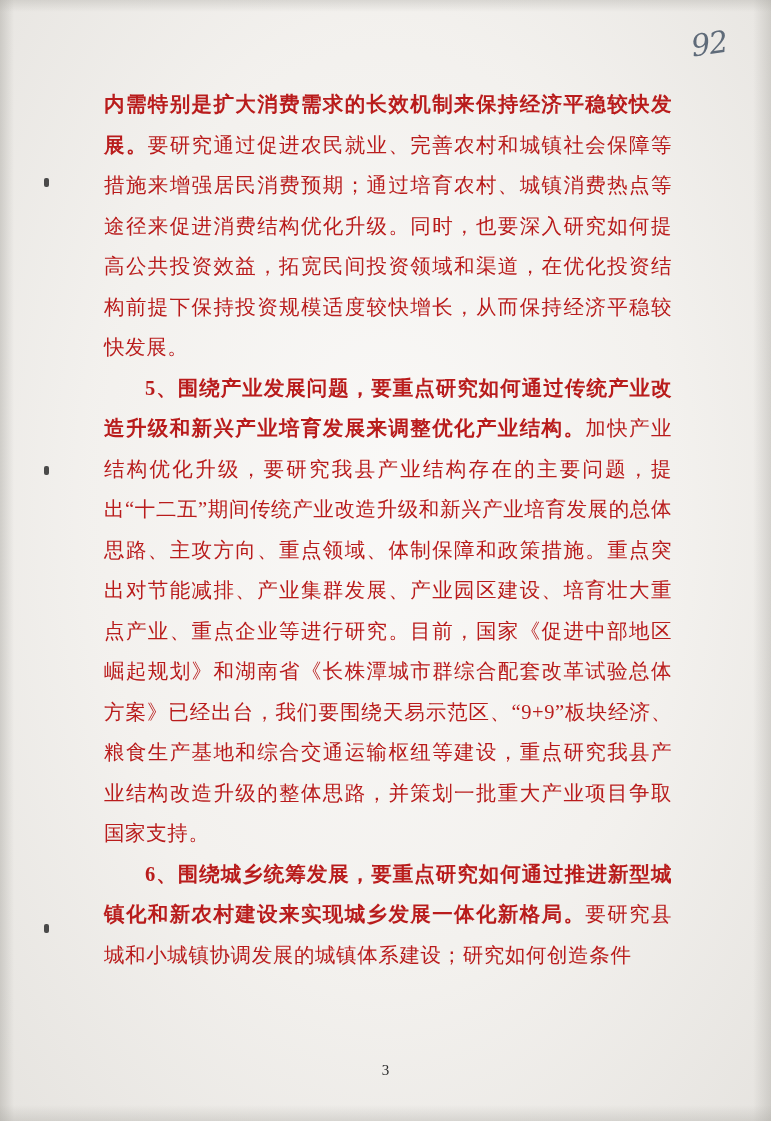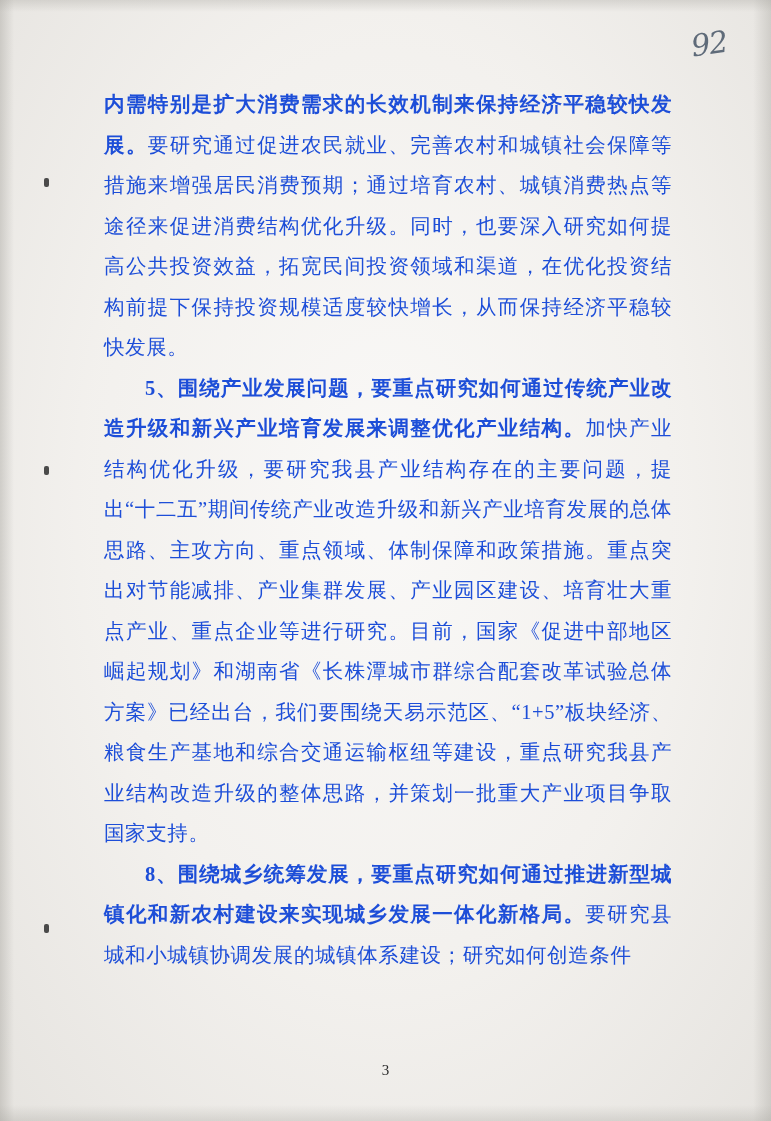--- a/index.html
+++ b/index.html
@@ -79,21 +79,21 @@
   .punch.p1 { top: 178px; }
   .punch.p2 { top: 466px; }
   .punch.p3 { top: 924px; }
 
   
   .body-text {
     position: absolute;
     left: 104px;
     top: 84px;
     width: 568px;
-    color: #1d4ed8;
+    color: #b91c1c;
     font-size: 20.5px;
     line-height: 40.5px;
     letter-spacing: 0.6px;
     text-align: justify;
     text-justify: inter-ideograph;
   }
   .body-text p {
     margin: 0 0 0 0;
   }
   .para-indent {
@@ -125,19 +125,19 @@
   <div class="page-edge-bottom"></div>
 
   <div class="hand-number">92</div>
 
   <div class="punch p1"></div>
   <div class="punch p2"></div>
   <div class="punch p3"></div>
 
   <div class="body-text">
     <p id="para-continuation"><span class="b">内需特别是扩大消费需求的长效机制来保持经济平稳较快发展。</span><span>要研究通过促进农民就业、完善农村和城镇社会保障等措施来增强居民消费预期；通过培育农村、城镇消费热点等途径来促进消费结构优化升级。同时，也要深入研究如何提高公共投资效益，拓宽民间投资领域和渠道，在优化投资结构前提下保持投资规模适度较快增长，从而保持经济平稳较快发展。</span></p>
-    <p id="para-item-2" class="para-indent"><span class="b">5、围绕产业发展问题，要重点研究如何通过传统产业改造升级和新兴产业培育发展来调整优化产业结构。</span><span>加快产业结构优化升级，要研究我县产业结构存在的主要问题，提出“十二五”期间传统产业改造升级和新兴产业培育发展的总体思路、主攻方向、重点领域、体制保障和政策措施。重点突出对节能减排、产业集群发展、产业园区建设、培育壮大重点产业、重点企业等进行研究。目前，国家《促进中部地区崛起规划》和湖南省《长株潭城市群综合配套改革试验总体方案》已经出台，我们要围绕天易示范区、“1+5”板块经济、粮食生产基地和综合交通运输枢纽等建设，重点研究我县产业结构改造升级的整体思路，并策划一批重大产业项目争取国家支持。</span></p>
-    <p id="para-item-3" class="para-indent"><span class="b">8、围绕城乡统筹发展，要重点研究如何通过推进新型城镇化和新农村建设来实现城乡发展一体化新格局。</span><span>要研究县城和小城镇协调发展的城镇体系建设；研究如何创造条件</span></p>
+    <p id="para-item-2" class="para-indent"><span class="b">5、围绕产业发展问题，要重点研究如何通过传统产业改造升级和新兴产业培育发展来调整优化产业结构。</span><span>加快产业结构优化升级，要研究我县产业结构存在的主要问题，提出“十二五”期间传统产业改造升级和新兴产业培育发展的总体思路、主攻方向、重点领域、体制保障和政策措施。重点突出对节能减排、产业集群发展、产业园区建设、培育壮大重点产业、重点企业等进行研究。目前，国家《促进中部地区崛起规划》和湖南省《长株潭城市群综合配套改革试验总体方案》已经出台，我们要围绕天易示范区、“9+9”板块经济、粮食生产基地和综合交通运输枢纽等建设，重点研究我县产业结构改造升级的整体思路，并策划一批重大产业项目争取国家支持。</span></p>
+    <p id="para-item-3" class="para-indent"><span class="b">6、围绕城乡统筹发展，要重点研究如何通过推进新型城镇化和新农村建设来实现城乡发展一体化新格局。</span><span>要研究县城和小城镇协调发展的城镇体系建设；研究如何创造条件</span></p>
   </div>
 
   <div class="footer-num">3</div>
 
 </div>
 
 </body></html>

